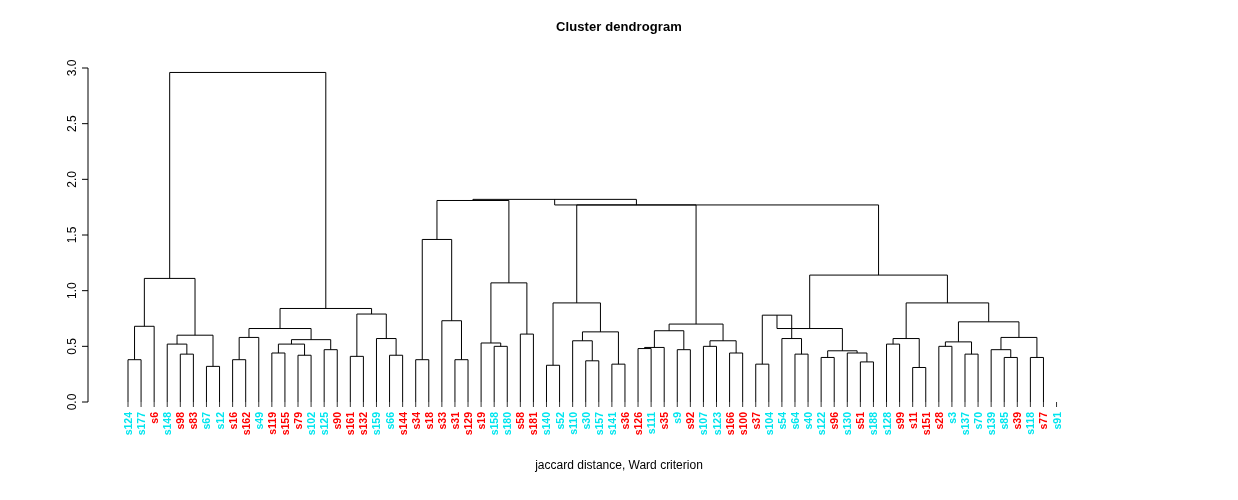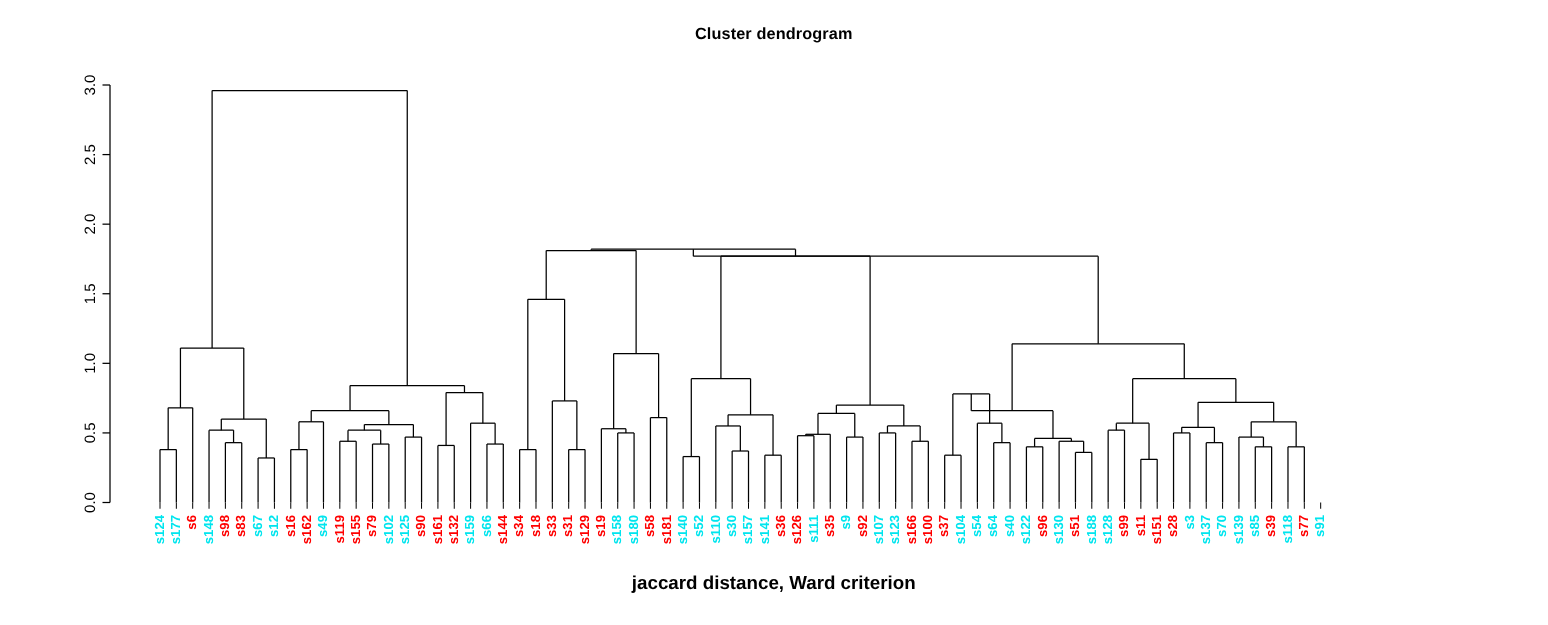--- a/index.html
+++ b/index.html
@@ -3,21 +3,21 @@
 <meta charset="utf-8">
 <style>
   html,body{margin:0;padding:0;background:#ffffff;}
   body{width:1238px;height:500px;overflow:hidden;
        font-family:"Liberation Sans", sans-serif;color:#000;}
   #root{position:relative;width:1238px;height:402px;}
 
   #title{position:absolute;left:0;top:19px;width:1238px;text-align:center;
          font-size:13px;font-weight:bold;letter-spacing:.1px;}
   #xlabel{position:absolute;left:0;top:458px;width:1238px;text-align:center;
-          font-size:15px;font-weight:bold;}
+          font-size:12px;}
 
   #plot{position:absolute;left:0;top:0;width:1238px;height:500px;}
   svg{display:block;}
 
   .ytick-label{font-size:12px;font-family:"Liberation Sans", sans-serif;}
   .leaf-label{font-size:10.5px;font-family:"Liberation Sans", sans-serif;
               font-weight:bold;}
 </style>
 </head>
 <body>

